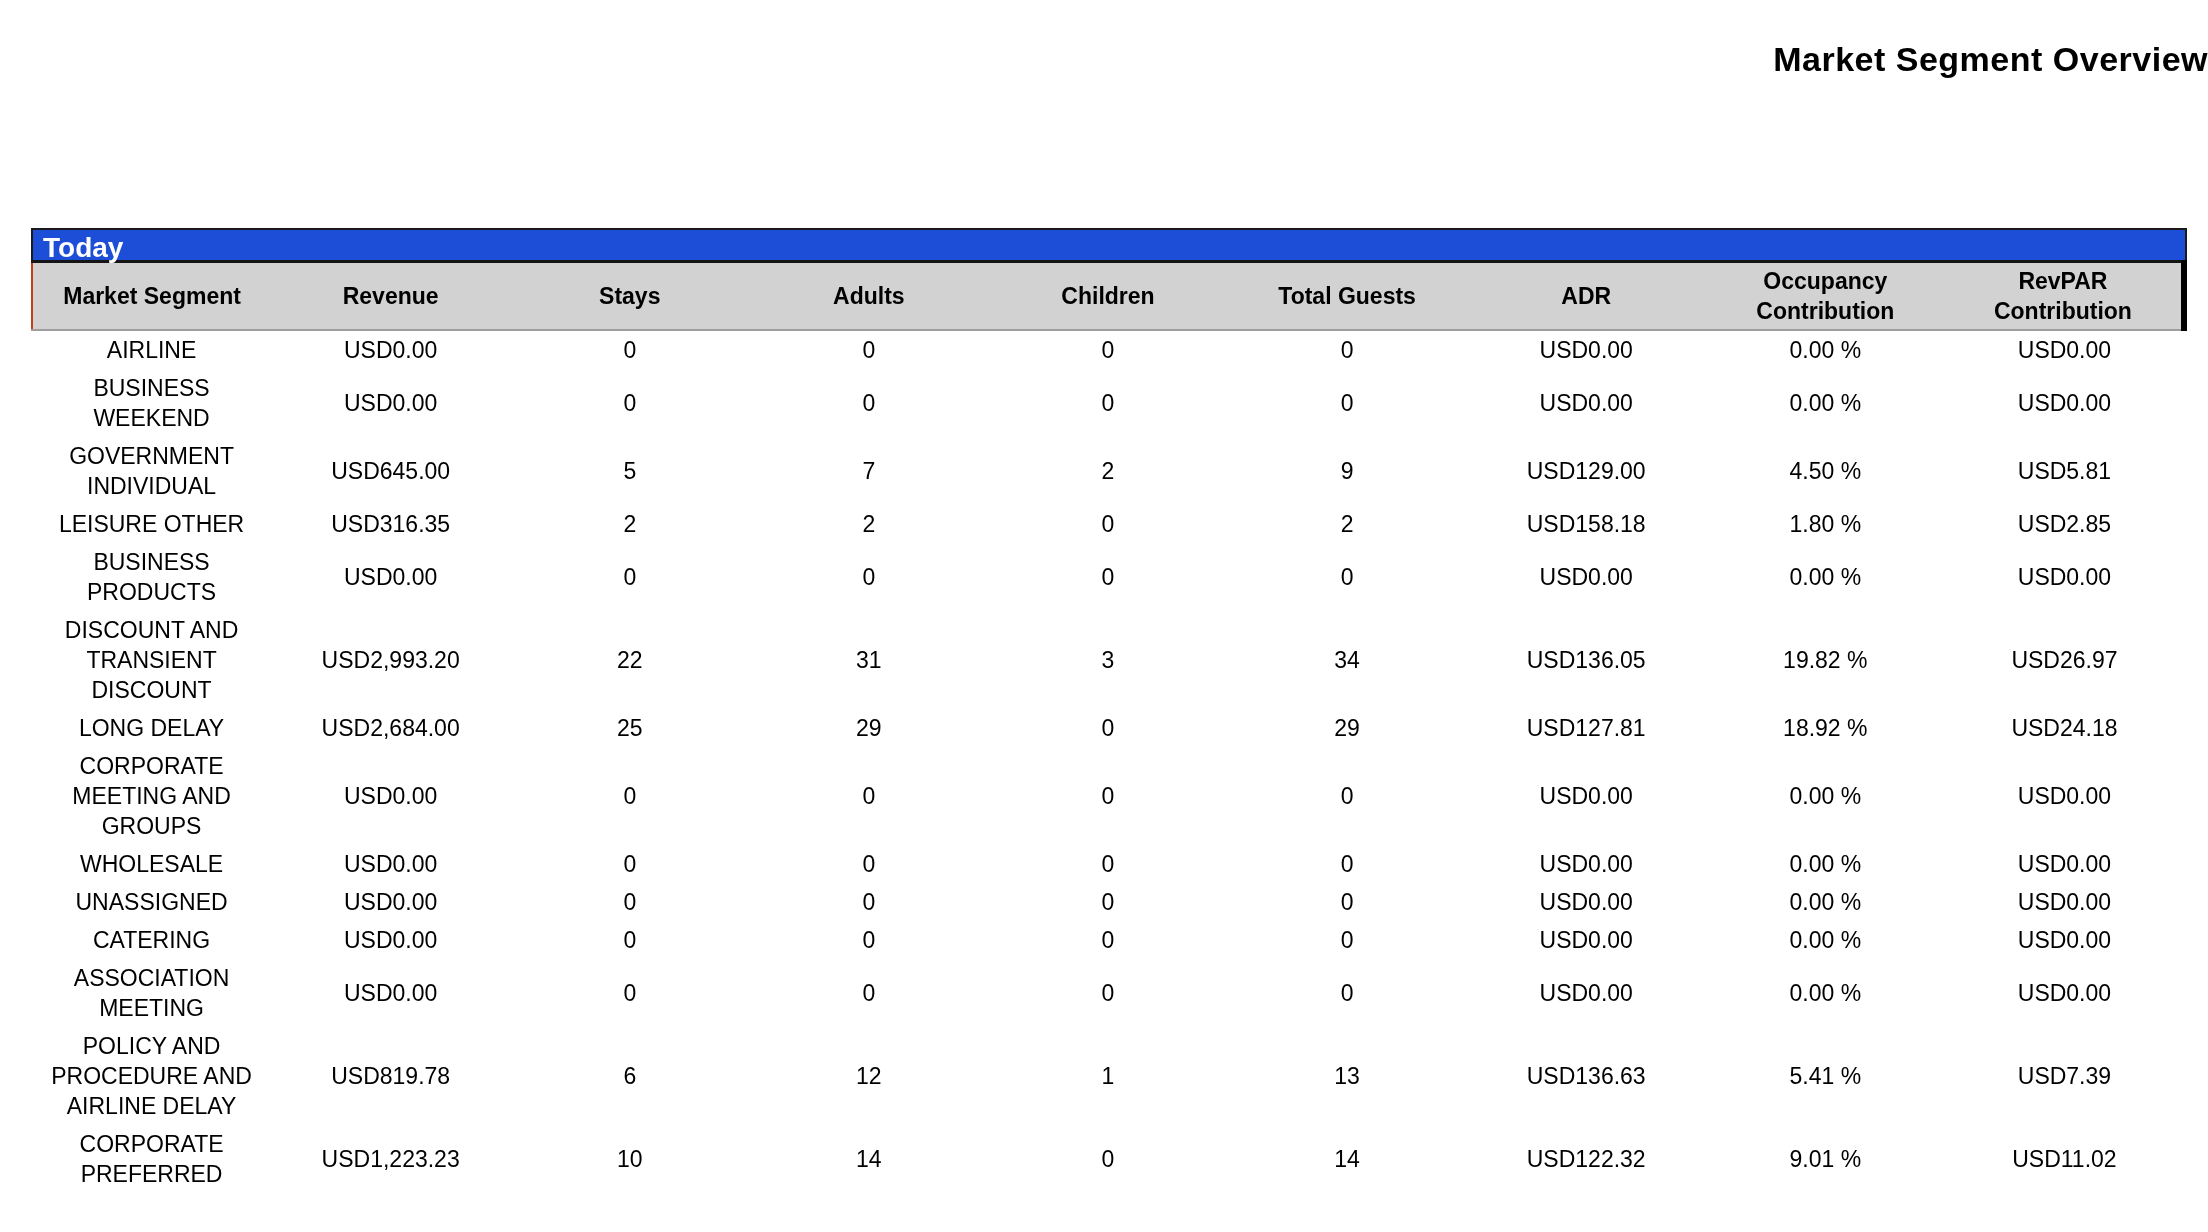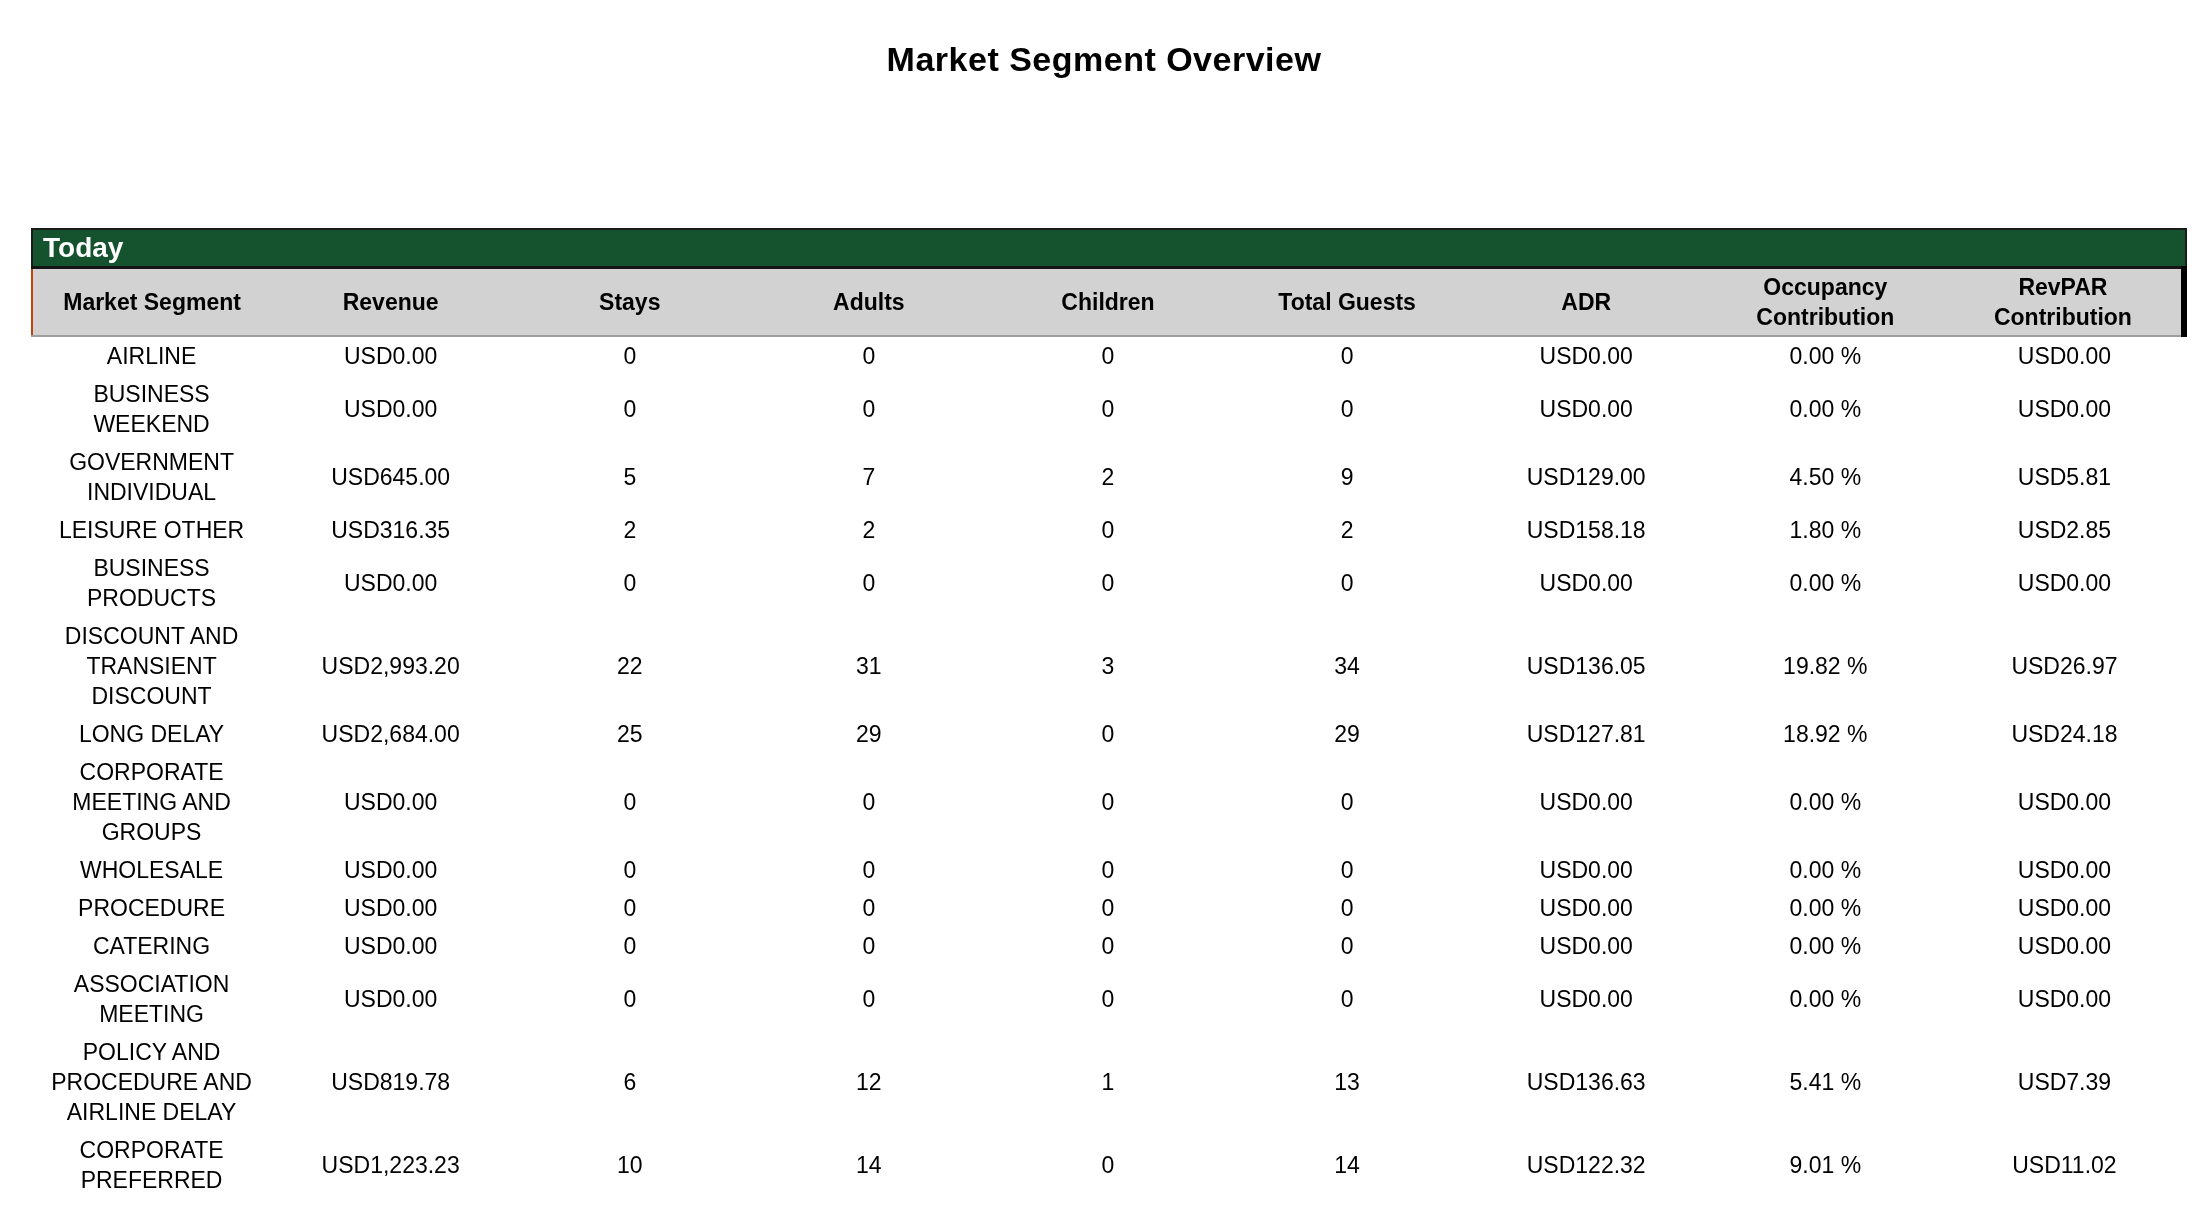--- a/index.html
+++ b/index.html
@@ -11,35 +11,35 @@
     color: #000000;
     font-family: "Liberation Sans", "DejaVu Sans", sans-serif;
     overflow: hidden;
   }
   .report-title {
     position: absolute;
     top: 40px;
     left: 0;
     width: 100%;
     margin: 0;
-    text-align: center;
+    text-align: right;
     font-size: 34px;
     font-weight: bold;
     letter-spacing: 0.5px;
   }
   .report {
     position: absolute;
     left: 31px;
     top: 228px;
     width: 2156px;
   }
   .today-bar {
     box-sizing: border-box;
-    height: 38px;
-    background: #14532d;
+    height: 32px;
+    background: #1d4ed8;
     border: 2px solid #1a1a1a;
     border-bottom: none;
     color: #ffffff;
     font-size: 28px;
     font-weight: bold;
     line-height: 33px;
     padding: 1px 0 0 10px;
   }
   table.segment-table {
     width: 100%;
@@ -199,21 +199,21 @@
             <td>USD0.00</td>
             <td>0</td>
             <td>0</td>
             <td>0</td>
             <td>0</td>
             <td>USD0.00</td>
             <td>0.00 %</td>
             <td>USD0.00</td>
           </tr>
           <tr>
-            <td>PROCEDURE</td>
+            <td>UNASSIGNED</td>
             <td>USD0.00</td>
             <td>0</td>
             <td>0</td>
             <td>0</td>
             <td>0</td>
             <td>USD0.00</td>
             <td>0.00 %</td>
             <td>USD0.00</td>
           </tr>
           <tr>

